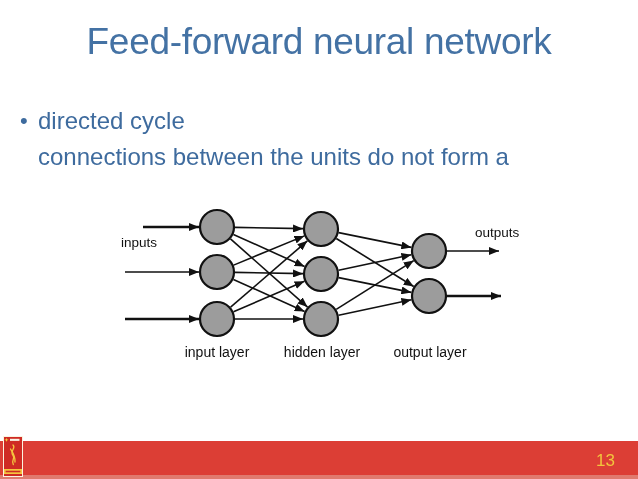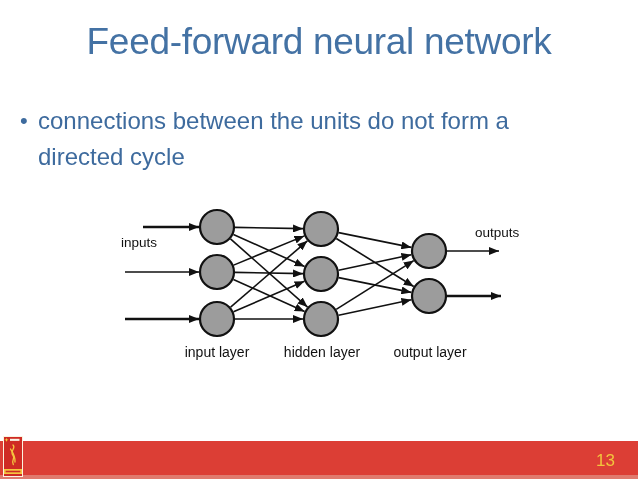--- a/index.html
+++ b/index.html
@@ -98,22 +98,22 @@
 </head>
 <body>
 
 <div class="slide">
 
   <h1 class="title">Feed-forward neural network</h1>
 
   <div class="bullet-item">
     <span class="bullet-marker">•</span>
     <div class="bullet-text">
+      <div class="bullet-line">directed cycle</div>
       <div class="bullet-line">connections between the units do not form a</div>
-      <div class="bullet-line">directed cycle</div>
     </div>
   </div>
 
   <svg class="nn-svg" viewBox="95 195 430 175">
     <defs>
       <marker id="ah" markerUnits="userSpaceOnUse" markerWidth="10" markerHeight="8" refX="10" refY="4" orient="auto">
         <path class="arrowhead" d="M0,0 L10,4 L0,8 Z"></path>
       </marker>
     </defs>
     <g id="nn-edges">

